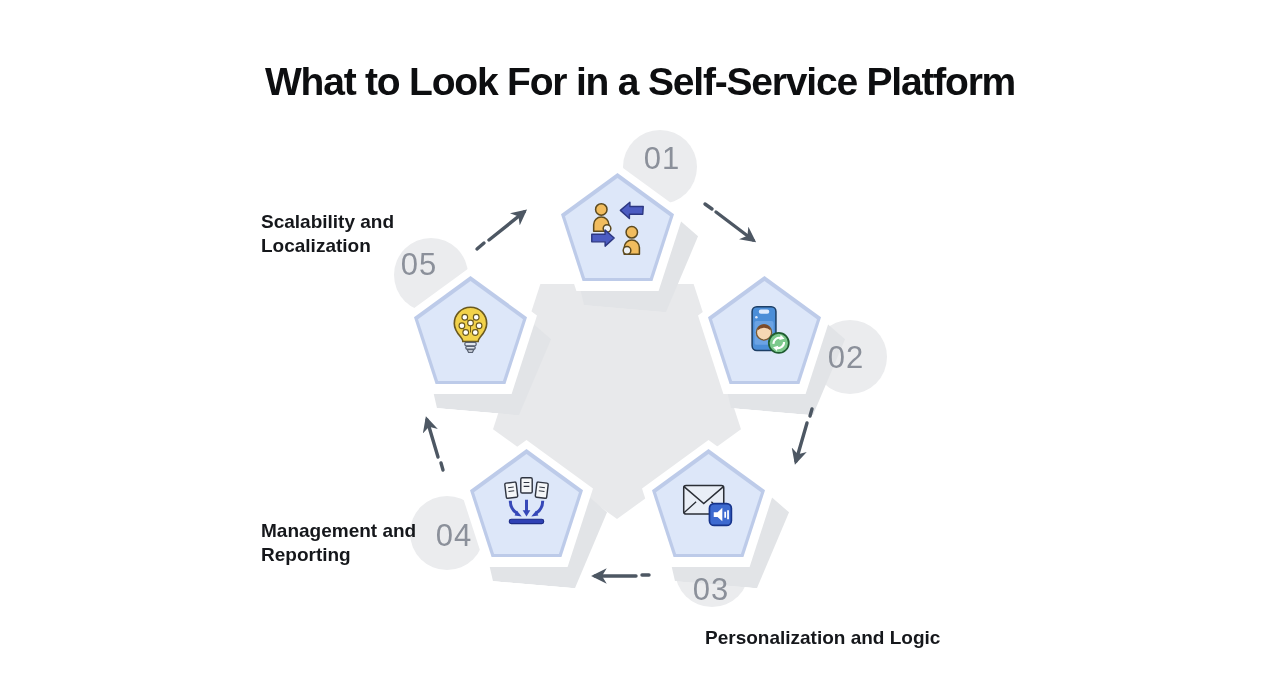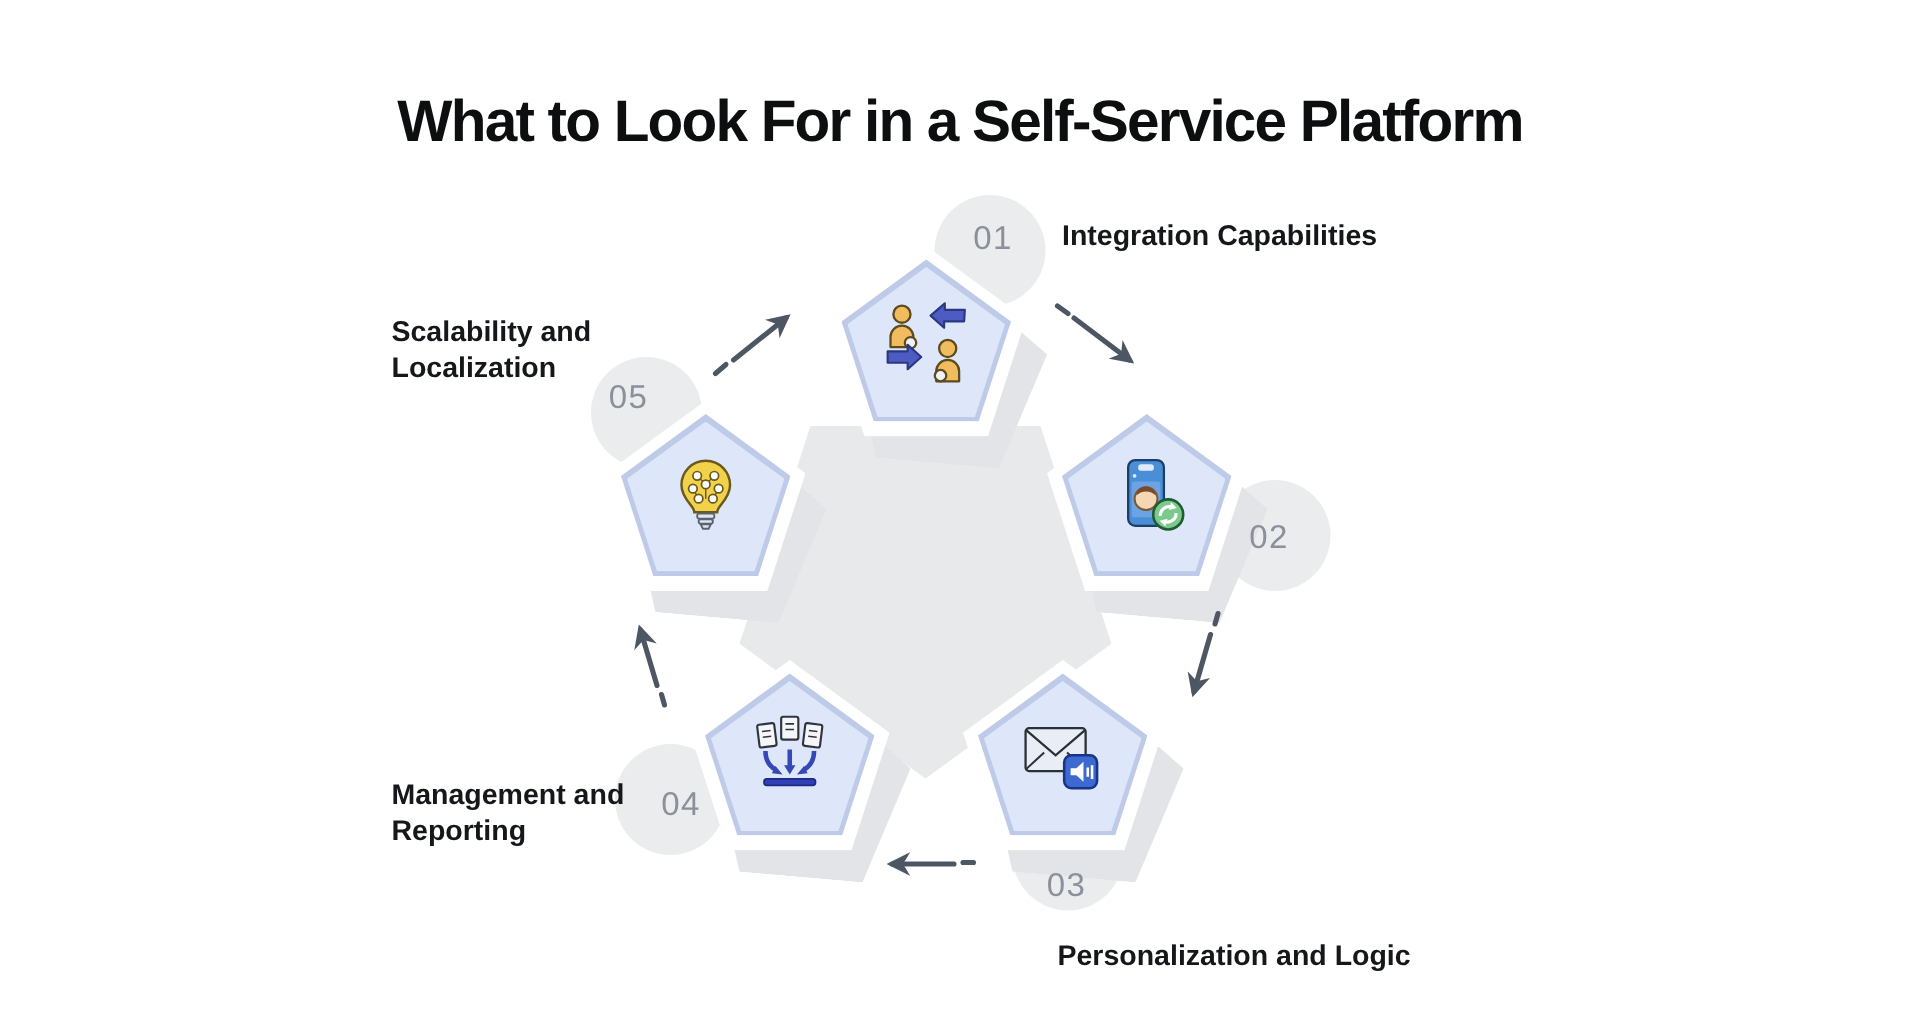--- a/index.html
+++ b/index.html
@@ -35,21 +35,21 @@
     position:absolute;left:13px;top:18px;width:133px;height:127px;
     background:#e2e4e7;transform:rotate(5deg);
   }
   .node .outer{position:absolute;left:0;top:0;width:133px;height:127px;background:#ffffff;}
   .node .edge{position:absolute;left:10px;top:9px;width:113px;height:108px;background:#bdcbe9;}
   .node .fill{position:absolute;left:14px;top:14px;width:105px;height:100px;background:#dde7f9;}
   .node .icon{position:absolute;left:36px;top:34px;width:61px;height:61px;}
 
   .num{
     position:absolute;z-index:6;transform:translate(-50%,-50%);
-    font-size:22px;color:#8b909a;letter-spacing:1px;
+    font-size:31px;color:#8b909a;letter-spacing:1px;
   }
   .label{
     position:absolute;z-index:7;font-size:19px;font-weight:bold;
     color:#15171b;line-height:24px;
   }
   .nowrap{white-space:nowrap;}
   .arrows{position:absolute;left:0;top:0;z-index:6;pointer-events:none;}
 </style>
 </head>
 <body>
@@ -179,21 +179,20 @@
       </g>
     </svg>
   </div>
 
   <div class="num" style="left:662px;top:155px;">01</div>
   <div class="num" style="left:846px;top:354px;">02</div>
   <div class="num" style="left:711px;top:586px;">03</div>
   <div class="num" style="left:440px;top:532px;margin-left:14px;">04</div>
   <div class="num" style="left:419px;top:261px;">05</div>
 
-  <div class="label nowrap" style="left:708px;top:142px;">Integration Capabilities</div>
   <div class="label nowrap" style="left:705px;top:622px;">Personalization and Logic</div>
   <div class="label" style="left:261px;top:515px;width:160px;">Management and Reporting</div>
   <div class="label" style="left:261px;top:206px;width:170px;">Scalability and Localization</div>
 
   <svg class="arrows" width="1280" height="686" viewBox="0 0 1280 686">
     <defs>
       <marker id="ah" viewBox="0 0 10 10" refX="7.5" refY="5" markerWidth="4.6" markerHeight="4.6" orient="auto-start-reverse">
         <path d="M0,0 L10,5 L0,10 L3,5 z" fill="#4d5763"></path>
       </marker>
     </defs>

